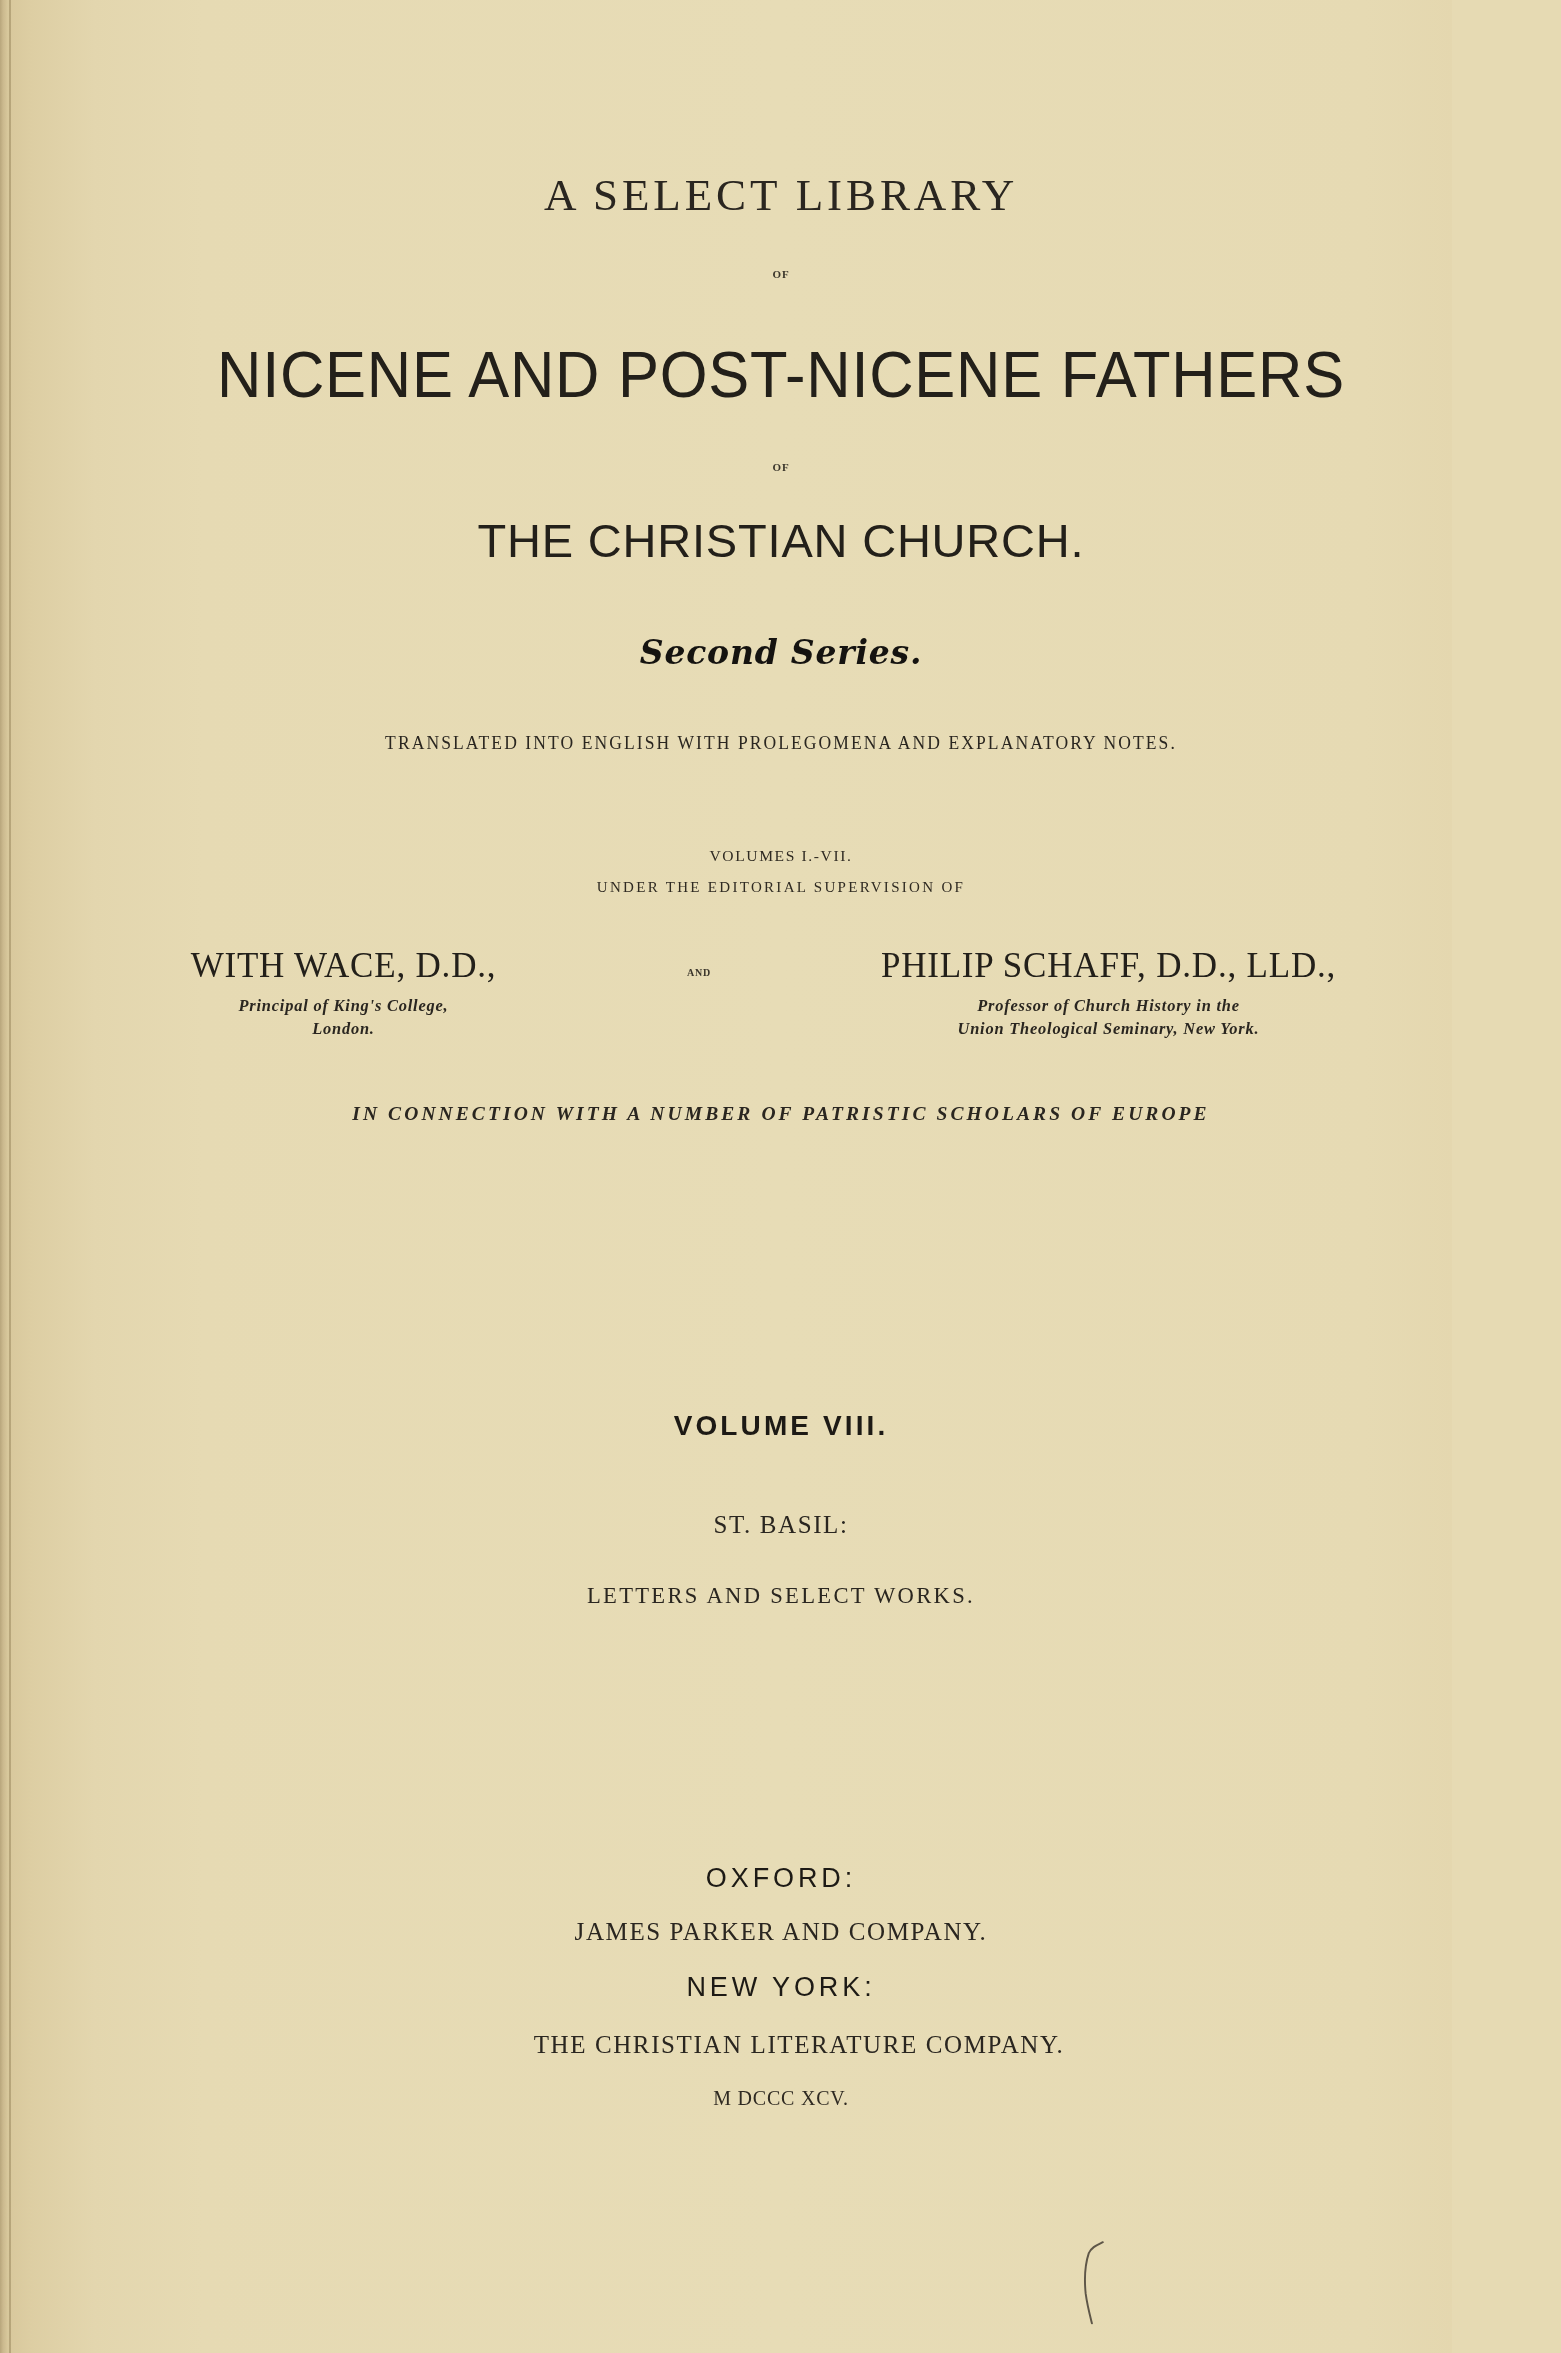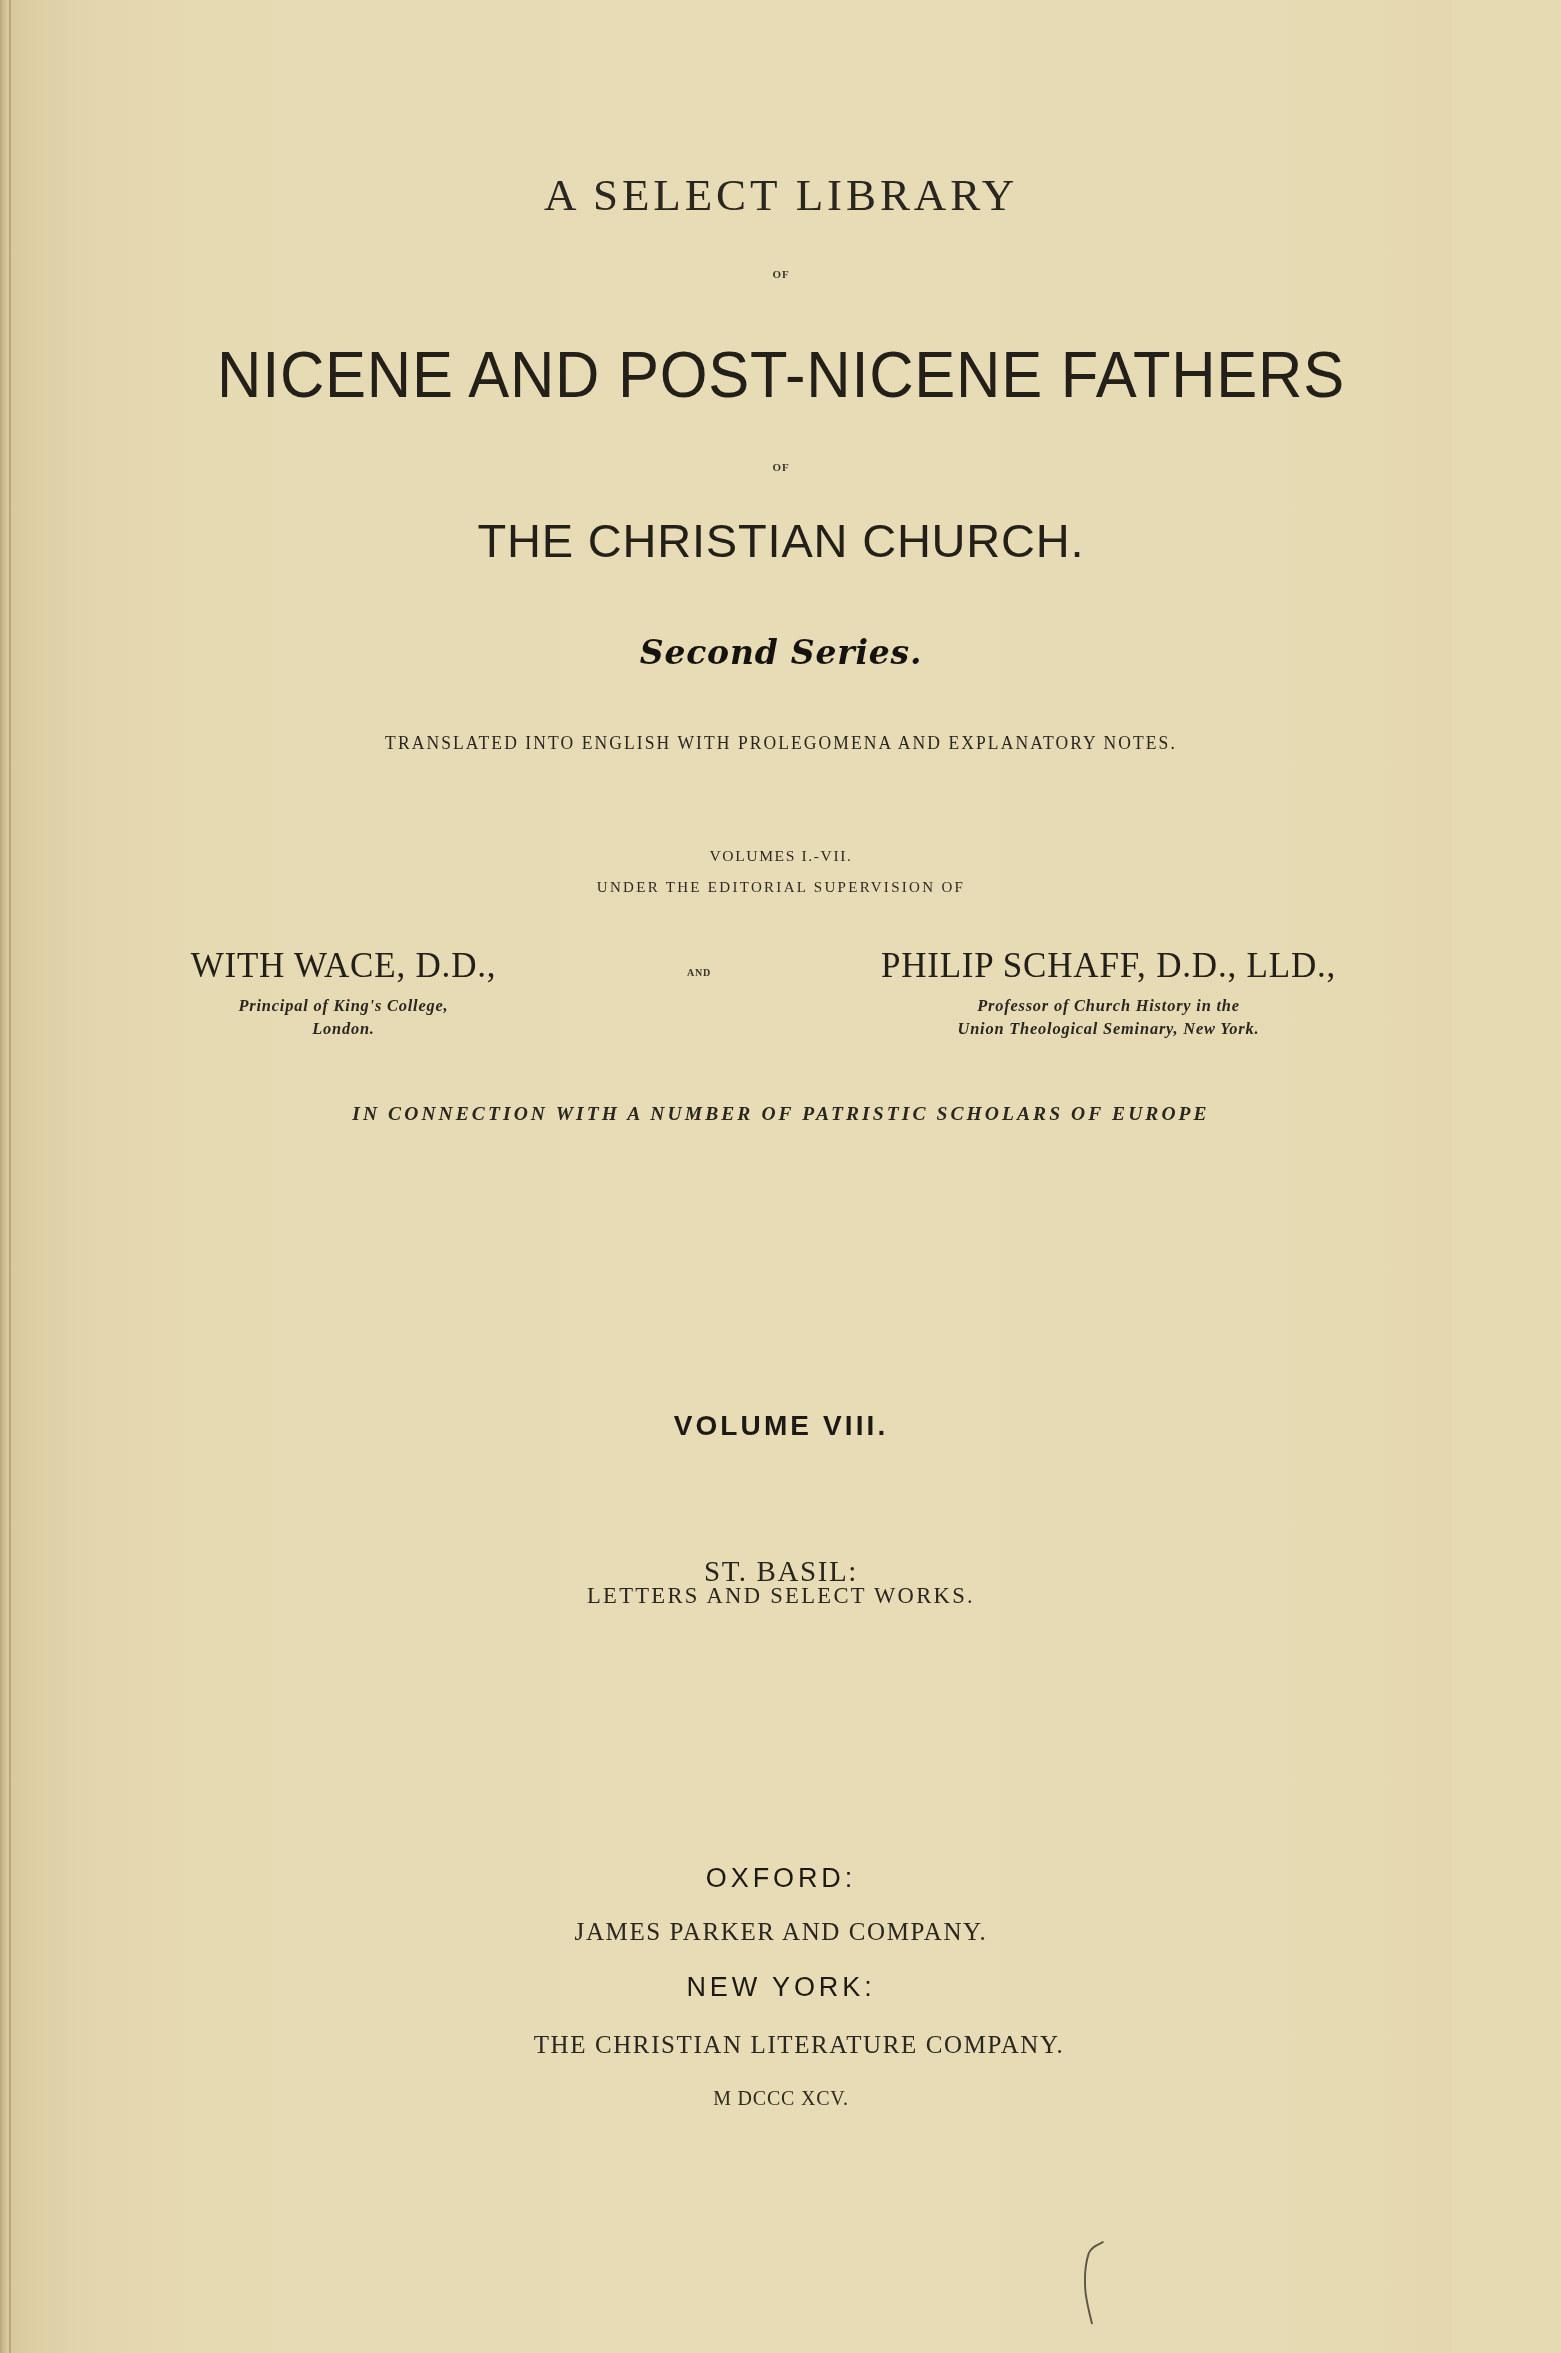--- a/index.html
+++ b/index.html
@@ -144,22 +144,22 @@
     .connection-2 { top: 1136px; }
     .volume-number {
       top: 1412px;
       font-family: "Liberation Sans", "DejaVu Sans", sans-serif;
       font-size: 28px;
       font-weight: bold;
       letter-spacing: 3.1px;
       color: #1d1a15;
     }
     .author {
-      top: 1557px;
-      font-size: 29px;
+      top: 1512px;
+      font-size: 25px;
       letter-spacing: 1.6px;
       color: #2a2620;
     }
     .work-title {
       top: 1585px;
       font-size: 22.6px;
       letter-spacing: 2.3px;
       color: #2a2620;
     }
     .city {

